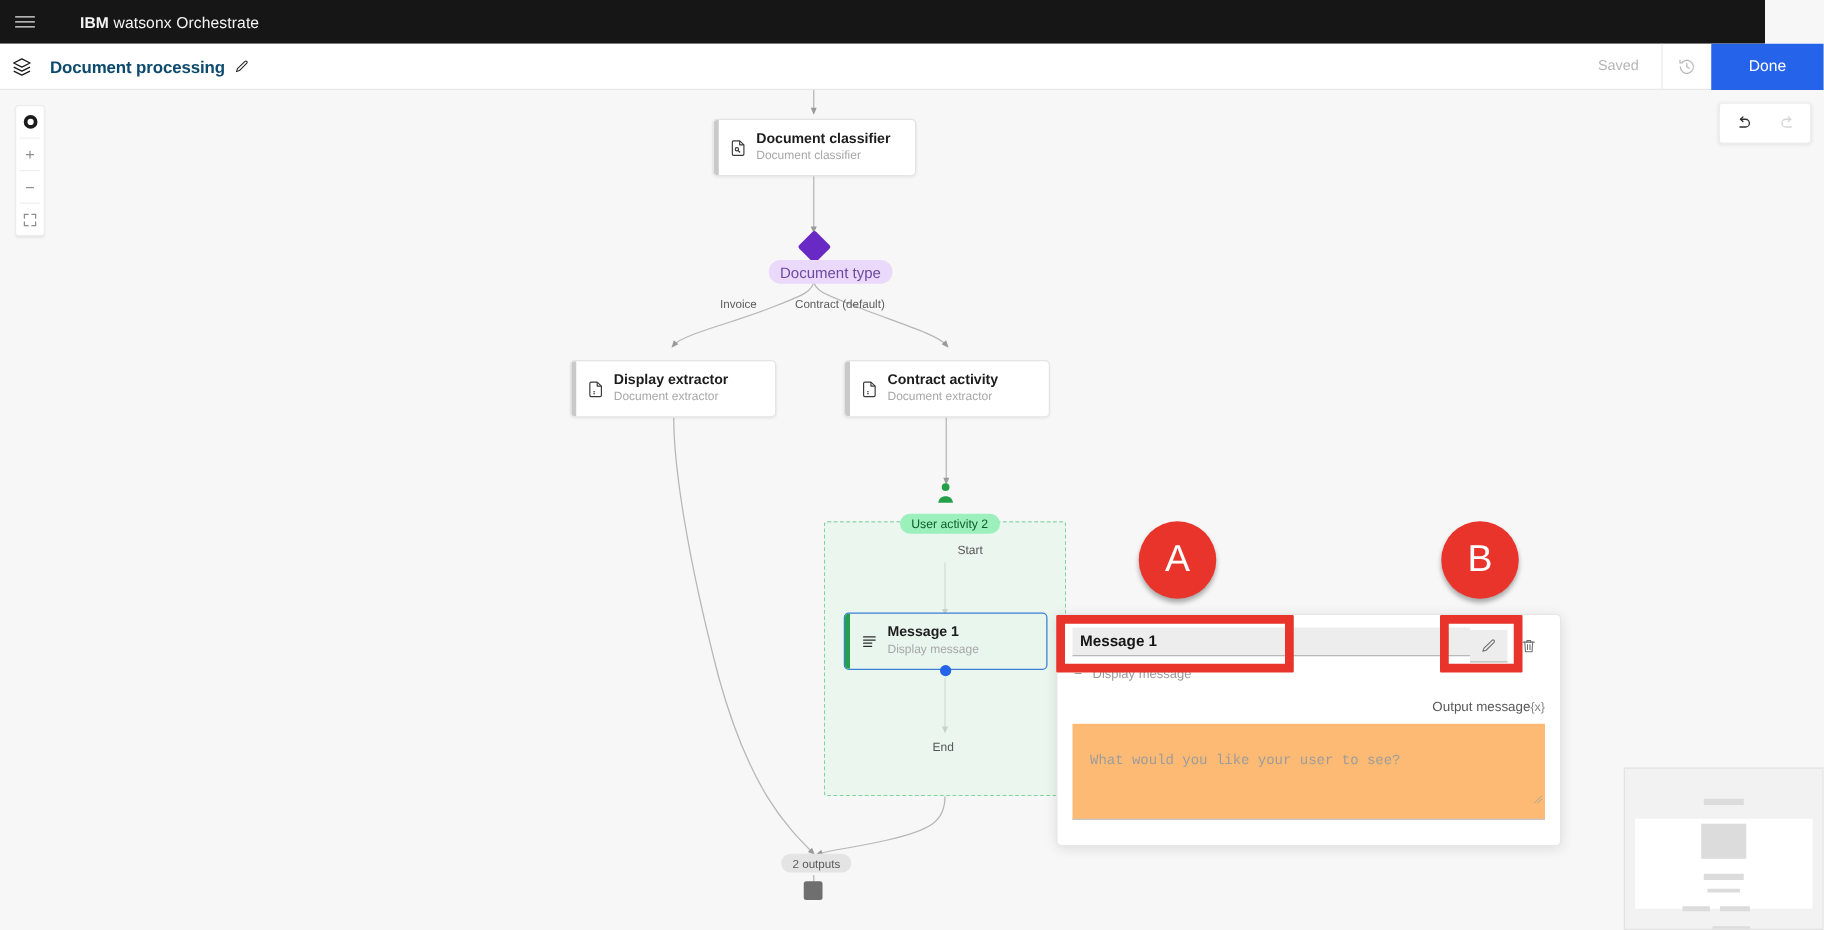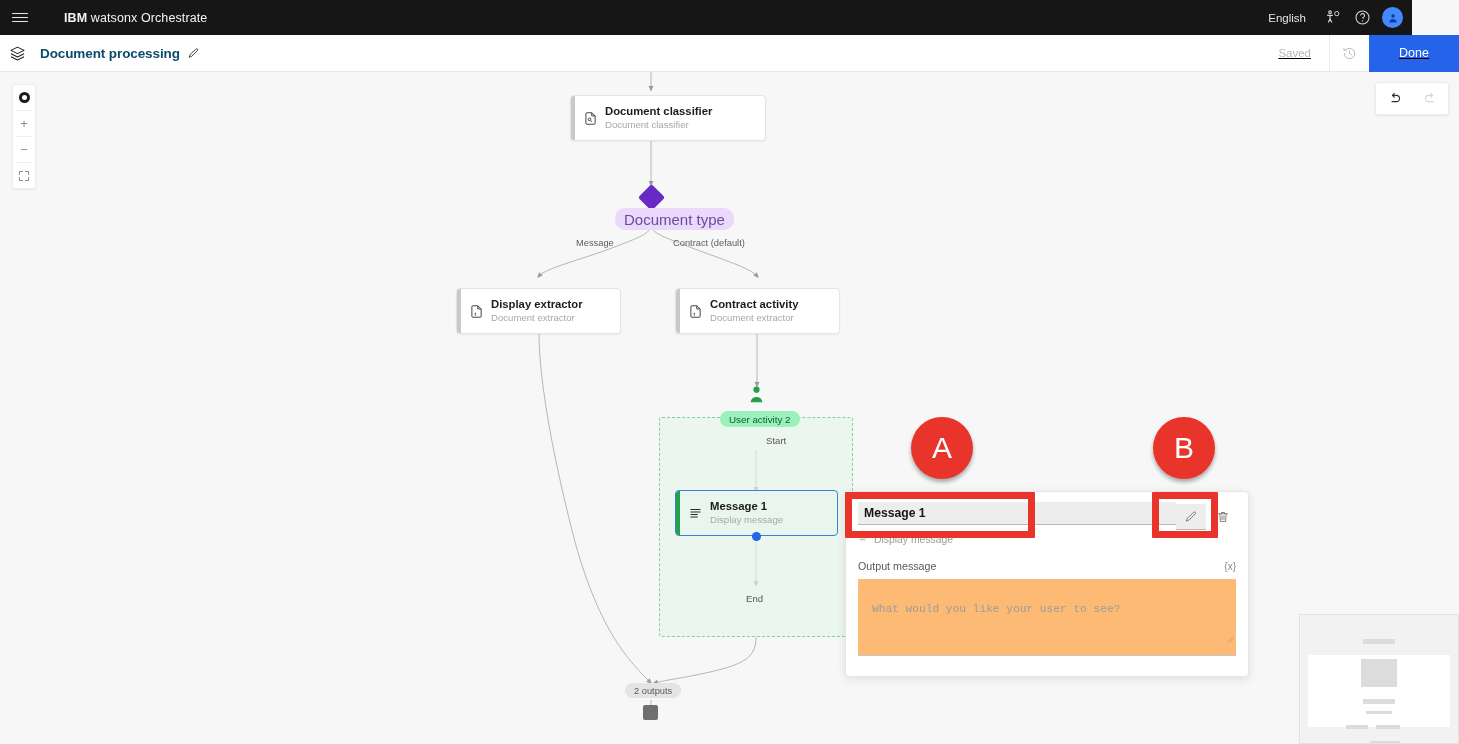--- a/index.html
+++ b/index.html
@@ -50,21 +50,21 @@
   }
   .subbar-stack {
     width: 34px; height: 37px; display: flex; align-items: center; justify-content: center;
     cursor: pointer;
   }
   .subbar-name {
     font-size: 13.5px; font-weight: 700; color: #0c4a6e; letter-spacing: -.1px;
     margin-left: 6px;
   }
   .subbar-edit { margin-left: 7px; display: flex; align-items: center; cursor: pointer; }
-  .subbar-right { margin-left: auto; display: flex; align-items: stretch; height: 37px; text-decoration: underline; }
+  .subbar-right { margin-left: auto; display: flex; align-items: stretch; height: 37px; }
   .saved-text {
     display: flex; align-items: center; justify-content: center;
     font-size: 11.5px; color: #b6b6b6; padding: 0 18px;
   }
   .hist-btn {
     width: 40px; display: flex; align-items: center; justify-content: center;
     border-left: 1px solid #ececec; cursor: pointer; color: #b9b9b9;
   }
   .done-btn {
     width: 90px; background: #2563eb; color: #fff; font-size: 12.5px; font-weight: 400;
@@ -130,21 +130,21 @@
     position: absolute; width: 9px; height: 9px; border-radius: 50%;
     background: #2563eb; z-index: 5;
   }
 
   
   .diamond {
     position: absolute; width: 19px; height: 19px; background: #6929c4;
     transform: rotate(45deg); border-radius: 2px; z-index: 4;
   }
   .pill {
-    position: absolute; border-radius: 10px; font-size: 15px; padding: 2.5px 9px;
+    position: absolute; border-radius: 10px; font-size: 12px; padding: 2.5px 9px;
     white-space: nowrap; z-index: 4;
   }
   .pill-purple { background: #ead9fb; color: #6b4ba0; }
   .pill-green  { background: #9bf0bb; color: #0f5c2c; font-size: 9.8px; }
   .pill-grey   { background: #e4e4e4; color: #5a5a5a; font-size: 9.3px; }
 
   .edge-label {
     position: absolute; font-size: 9.3px; color: #5d5d5d; white-space: nowrap; z-index: 4;
   }
 
@@ -177,21 +177,21 @@
   .panel-subrow { display: flex; align-items: center; gap: 5px; margin-top: 5px; color: #9a9a9a; }
   .panel-sub { font-size: 10.4px; color: #9a9a9a; }
   .panel-head-actions { display: flex; align-items: center; gap: 2px; padding-top: 2px; }
   .icon-btn {
     width: 30px; height: 26px; display: flex; align-items: center; justify-content: center;
     cursor: pointer; color: #6f6f6f;
   }
   .icon-btn.grey-bg { background: #ededed; border-bottom: 1px solid #b9b9b9; }
 
   .panel-body { padding: 12px 12px 0 12px; }
-  .field-label-row { display: flex; align-items: center; justify-content: space-between; }
+  .field-label-row { display: flex; align-items: center; justify-content: flex-end; }
   .field-label { font-size: 10.7px; color: #585858; }
   .field-var { font-size: 10px; color: #888; cursor: pointer; }
   .txtarea {
     margin-top: 7px; width: 100%; height: 77px; background: #fdba74;
     border: none; border-bottom: 1px solid #c6c6c6; resize: none;
     font-family: "Liberation Mono", monospace; font-size: 11.2px; color: #3a3a3a;
     padding: 24px 14px; position: relative;
   }
   .txtarea::placeholder { color: #9c9c9c; }
   .resize-grip {
@@ -229,43 +229,20 @@
     <div class="topbar-hamburger">
       <div class="ham-lines">
         <span></span>
           <span></span>
           <span></span>
       </div>
     </div>
     <div class="topbar-title">
       <b>IBM</b>
       <span>watsonx Orchestrate</span>
-    </div>
-    <div class="topbar-right">
-      <div class="tb-lang">English</div>
-      <div class="tb-icon">
-        <svg width="17" height="17" viewBox="0 0 24 24" fill="none" stroke="currentColor" stroke-width="1.6">
-          <circle cx="8.5" cy="4.5" r="1.8"></circle>
-          <path d="M4.5 9h8M8.5 9v5M8.5 14l-2.6 5M8.5 14l2.6 5"></path>
-          <circle cx="18" cy="6.5" r="3" stroke-width="1.4"></circle>
-        </svg>
-      </div>
-      <div class="tb-icon">
-        <svg width="17" height="17" viewBox="0 0 24 24" fill="none" stroke="currentColor" stroke-width="1.5">
-          <circle cx="12" cy="12" r="9.2"></circle>
-          <path d="M9.3 9.2a2.8 2.8 0 1 1 3.4 2.9v1.6"></path>
-          <circle cx="12" cy="16.8" r=".95" fill="currentColor" stroke="none"></circle>
-        </svg>
-      </div>
-      <div class="avatar">
-        <svg width="12" height="12" viewBox="0 0 24 24" fill="#0f3f9c">
-          <circle cx="12" cy="8" r="3.6"></circle>
-          <path d="M4.5 21c0-4.2 3.4-7 7.5-7s7.5 2.8 7.5 7z"></path>
-        </svg>
-      </div>
     </div>
   </div>
 
   <div class="subbar">
     <div class="subbar-stack">
       <svg width="17" height="17" viewBox="0 0 24 24" fill="none" stroke="#1c1c1c" stroke-width="1.5" stroke-linejoin="round">
         <path d="M12 3 2.8 7.6 12 12.2l9.2-4.6z"></path>
         <path d="M2.8 12.3 12 16.9l9.2-4.6"></path>
         <path d="M2.8 16.7 12 21.3l9.2-4.6"></path>
       </svg>
@@ -347,41 +324,41 @@
         </svg>
       </div>
       <div class="ur-btn">
         <svg width="15" height="15" viewBox="0 0 24 24" fill="none" stroke="#d5d5d5" stroke-width="1.7" stroke-linecap="round" stroke-linejoin="round">
           <path d="M15 7H9a5 5 0 0 0 0 10h7"></path>
           <path d="M12.2 4l3.2 3-3.2 3"></path>
         </svg>
       </div>
     </div>
 
-    <div class="node" style="left:570px; top:23px; width:196px; height:46px;">
+    <div class="node" style="left:570px; top:23px; width:163px; height:46px;">
       <div class="node-accent"></div>
       <div class="node-icon">
         <svg width="15" height="15" viewBox="0 0 24 24" fill="none" stroke="currentColor" stroke-width="1.5" stroke-linejoin="round">
           <path d="M14 2.8H6.2A1.6 1.6 0 0 0 4.6 4.4v15.2a1.6 1.6 0 0 0 1.6 1.6h11.6a1.6 1.6 0 0 0 1.6-1.6V7.8z"></path>
           <path d="M14 2.8V7.8h5.4"></path>
           <circle cx="10.4" cy="13.4" r="2.1"></circle>
           <path d="M12 15l2.6 2.6"></path>
         </svg>
       </div>
       <div class="node-text">
         <div class="node-title">Document classifier</div>
         <div class="node-sub">Document classifier</div>
       </div>
     </div>
 
     <div class="diamond" style="left:642px; top:116px;"></div>
     <div class="pill pill-purple" style="left:615px; top:136px;">Document type</div>
 
-    <div class="edge-label" style="left:576px; top:166px;">Message</div>
-    <div class="edge-label" style="left:673px; top:166px;">Contract (default)</div>
+    <div class="edge-label" style="left:576px; top:166px;">Invoice</div>
+    <div class="edge-label" style="left:636px; top:166px;">Contract (default)</div>
 
     <div class="node" style="left:456px; top:216px; width:165px; height:46px;">
       <div class="node-accent"></div>
       <div class="node-icon">
         <svg width="15" height="15" viewBox="0 0 24 24" fill="none" stroke="currentColor" stroke-width="1.5" stroke-linejoin="round">
           <path d="M14 2.8H6.2A1.6 1.6 0 0 0 4.6 4.4v15.2a1.6 1.6 0 0 0 1.6 1.6h11.6a1.6 1.6 0 0 0 1.6-1.6V7.8z"></path>
           <path d="M14 2.8V7.8h5.4"></path>
           <path d="M9 17.6h2.2M9 15h2.2"></path>
         </svg>
       </div>

